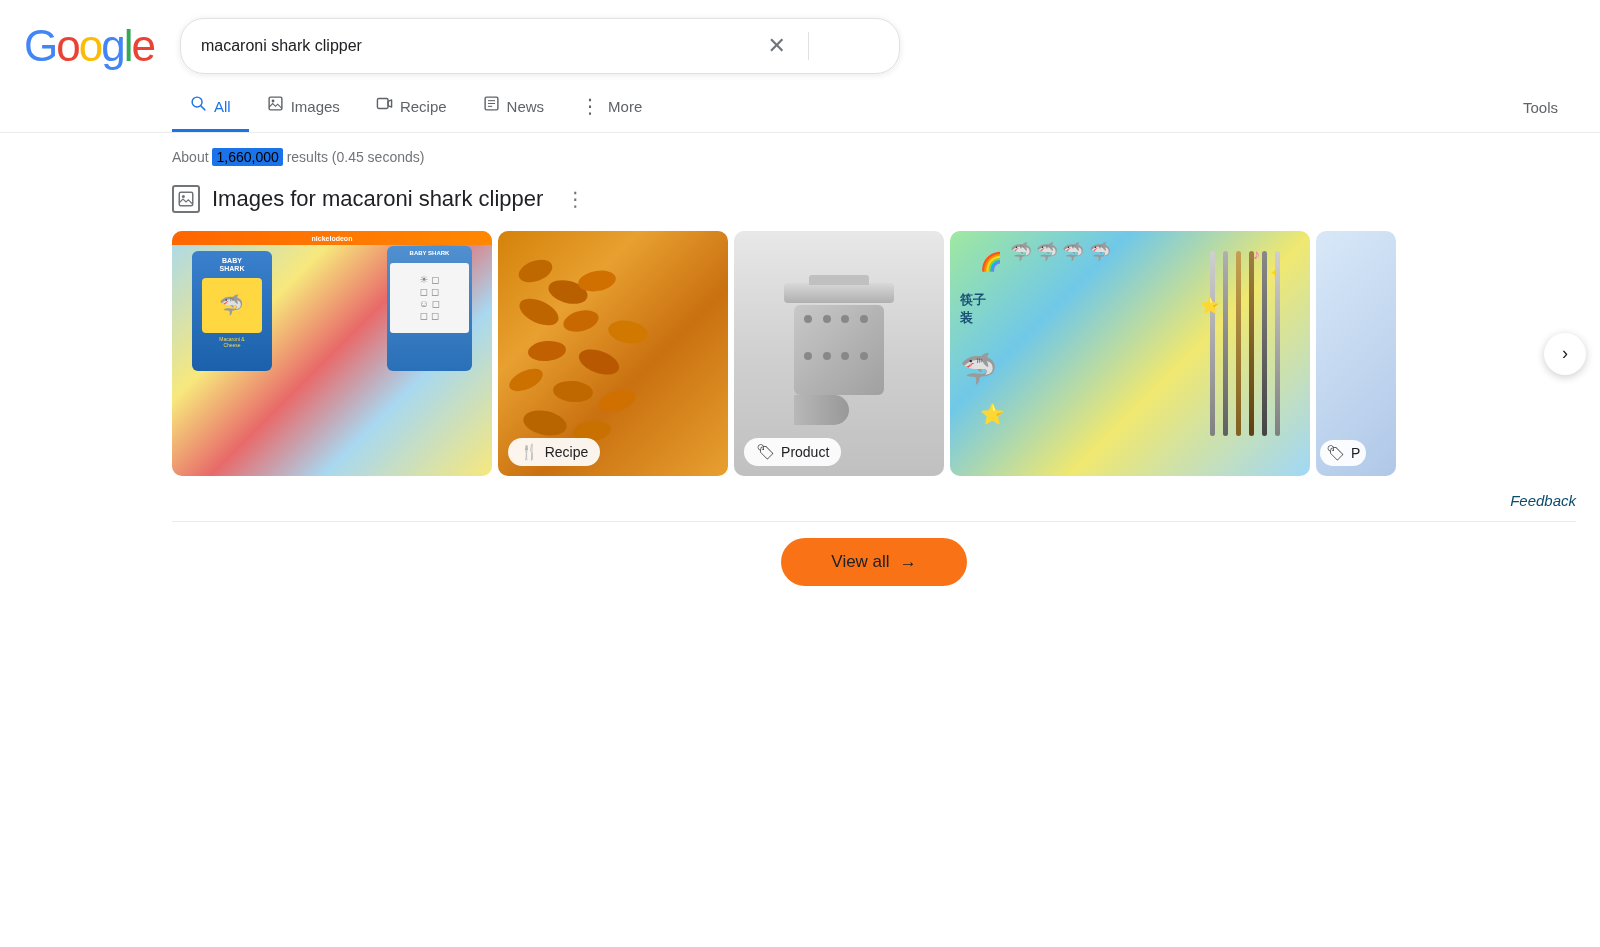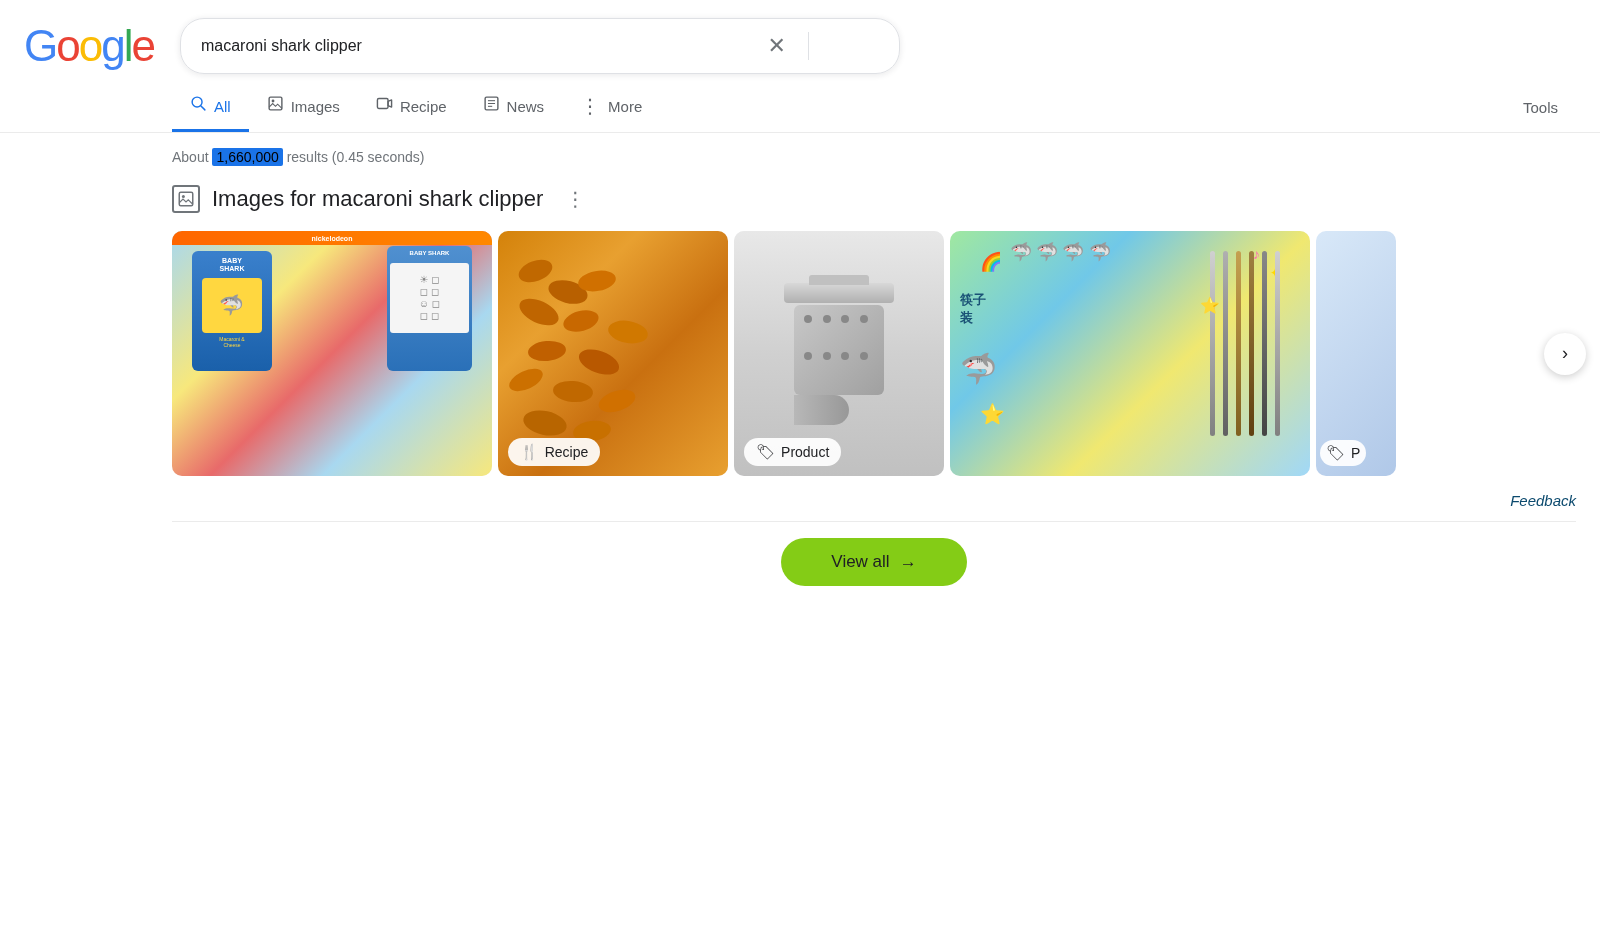--- a/index.html
+++ b/index.html
@@ -310,21 +310,21 @@
     }
 
     
     .view-all-container {
       display: flex;
       justify-content: center;
       margin-top: 8px;
     }
 
     .view-all-btn {
-      background: #84cc16;
+      background: #f97316;
       border: none;
       border-radius: 24px;
       padding: 14px 50px;
       font-size: 17px;
       color: #202124;
       cursor: pointer;
       display: flex;
       align-items: center;
       gap: 10px;
       font-family: Arial, sans-serif;

